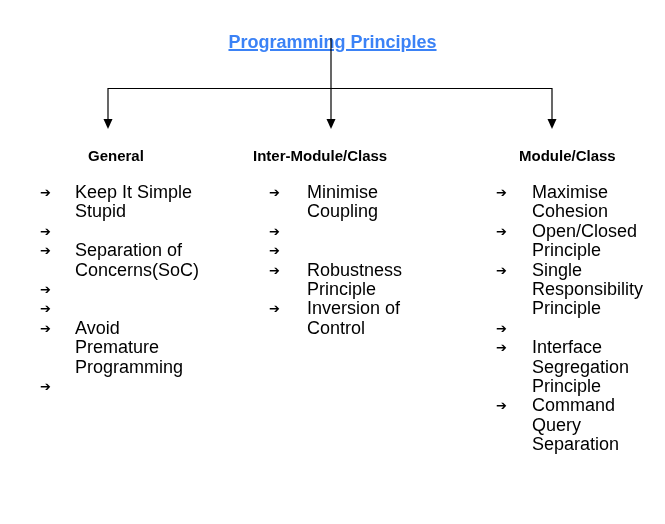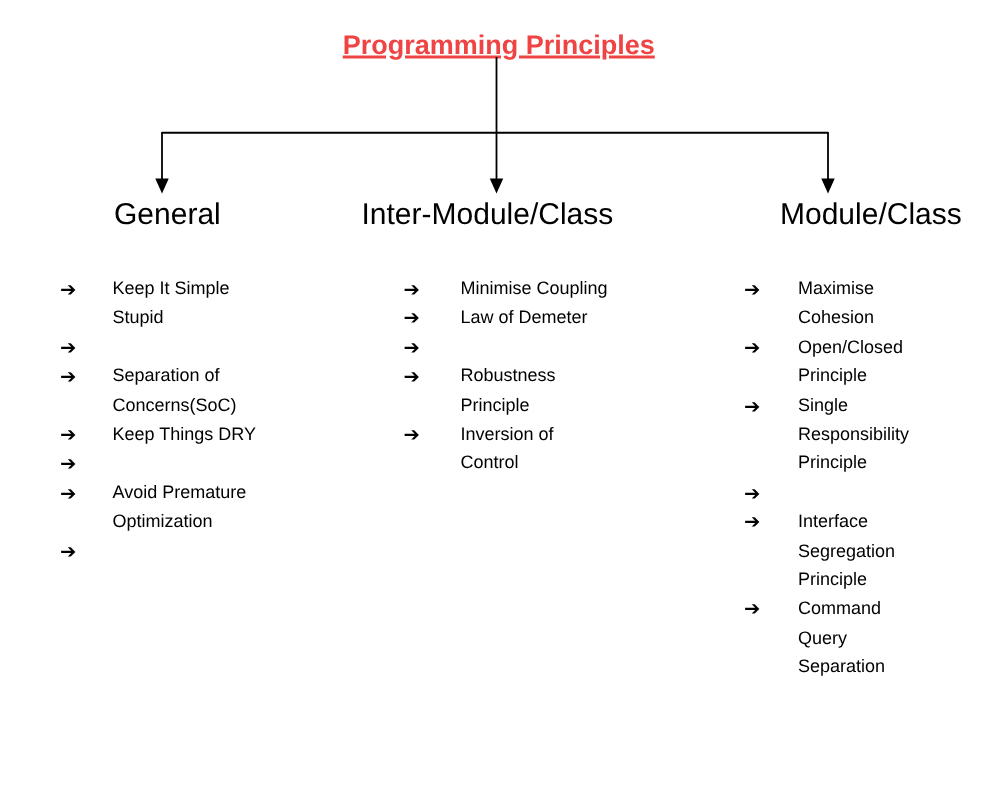--- a/index.html
+++ b/index.html
@@ -14,79 +14,79 @@
     background: #ffffff;
     overflow: hidden;
     font-family: "Liberation Sans", "DejaVu Sans", sans-serif;
     color: #000000;
   }
   .title {
     position: absolute;
     top: 15px;
     left: 0;
     right: 0;
-    margin: 4px;
+    margin: 16px;
     text-align: center;
     font-size: 18px;
     font-weight: bold;
     line-height: 22px;
     text-decoration: underline;
     text-decoration-thickness: 2px;
-    color: #ef4444;
+    color: #3b82f6;
   }
   .connectors {
     position: absolute;
     top: 0;
     left: 0;
   }
   .connectors line {
     stroke: #000000;
     stroke-width: 1.2;
   }
   .connectors polygon {
     fill: #000000;
   }
   .col-heading {
     position: absolute;
-    margin: 0;
-    font-size: 20px;
-    font-weight: normal;
+    margin: 12px;
+    font-size: 15px;
+    font-weight: bold;
     line-height: 17px;
     white-space: nowrap;
   }
   .list {
     position: absolute;
     display: flex;
     flex-direction: column;
   }
   .row {
     display: flex;
     align-items: flex-start;
   }
   .bullet {
     flex: 0 0 auto;
     font-size: 13px;
     line-height: 19.4px;
     font-weight: bold;
   }
   .item-text {
     flex: 1 1 auto;
-    font-size: 12px;
+    font-size: 18px;
     line-height: 19.4px;
     white-space: pre-line;
   }
   #col-general       { left: 76px;  top: 135px; }
   #list-general      { left: 40px;  top: 183px; width: 168px; }
   #list-general .bullet { width: 35px; }
 
   #col-inter         { left: 241px; top: 135px; }
   #list-inter        { left: 269px; top: 183px; width: 160px; }
   #list-inter .bullet   { width: 38px; }
 
-  #col-module        { left: 520px; top: 135px; text-align: center; }
+  #col-module        { left: 507px; top: 135px; text-align: center; }
   #list-module       { left: 496px; top: 183px; width: 142px; }
   #list-module .bullet  { width: 36px; }
 </style>
 </head>
 <body>
 
 <div class="canvas">
 
   <h1 class="title">Programming Principles</h1>
 
@@ -110,44 +110,42 @@
     <div class="row">
       <span class="bullet">➔</span>
     </div>
     <div class="row">
       <span class="bullet">➔</span>
       <span class="item-text">Separation of
 Concerns(SoC)</span>
     </div>
     <div class="row">
       <span class="bullet">➔</span>
-      <span class="item-text">Keep Things DRY</span>
     </div>
     <div class="row">
       <span class="bullet">➔</span>
     </div>
     <div class="row">
       <span class="bullet">➔</span>
       <span class="item-text">Avoid Premature
-Optimization</span>
+Programming</span>
     </div>
     <div class="row">
       <span class="bullet">➔</span>
     </div>
   </div>
 
   <h2 class="col-heading" id="col-inter">Inter-Module/Class</h2>
   <div class="list" id="list-inter">
     <div class="row">
       <span class="bullet">➔</span>
       <span class="item-text">Minimise Coupling</span>
     </div>
     <div class="row">
       <span class="bullet">➔</span>
-      <span class="item-text">Law of Demeter</span>
     </div>
     <div class="row">
       <span class="bullet">➔</span>
     </div>
     <div class="row">
       <span class="bullet">➔</span>
       <span class="item-text">Robustness
 Principle</span>
     </div>
     <div class="row">

